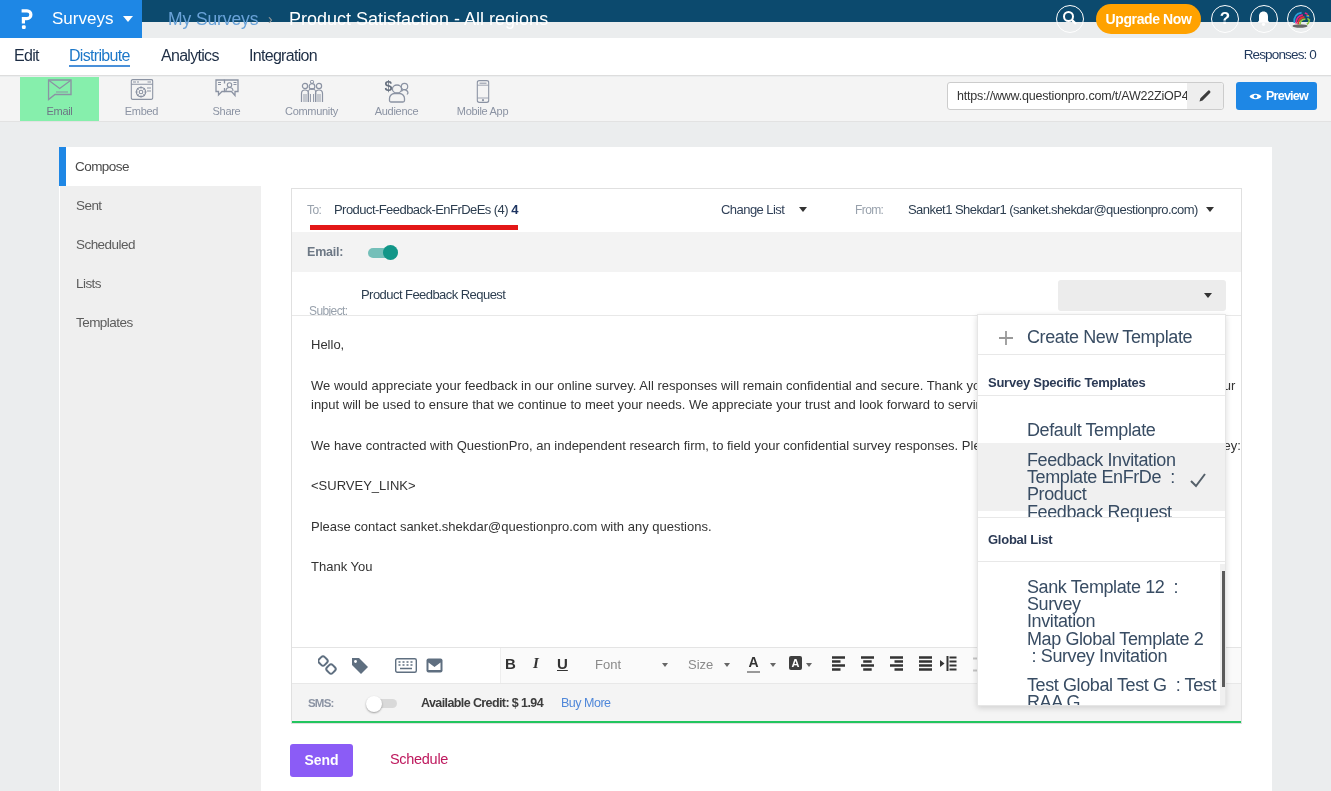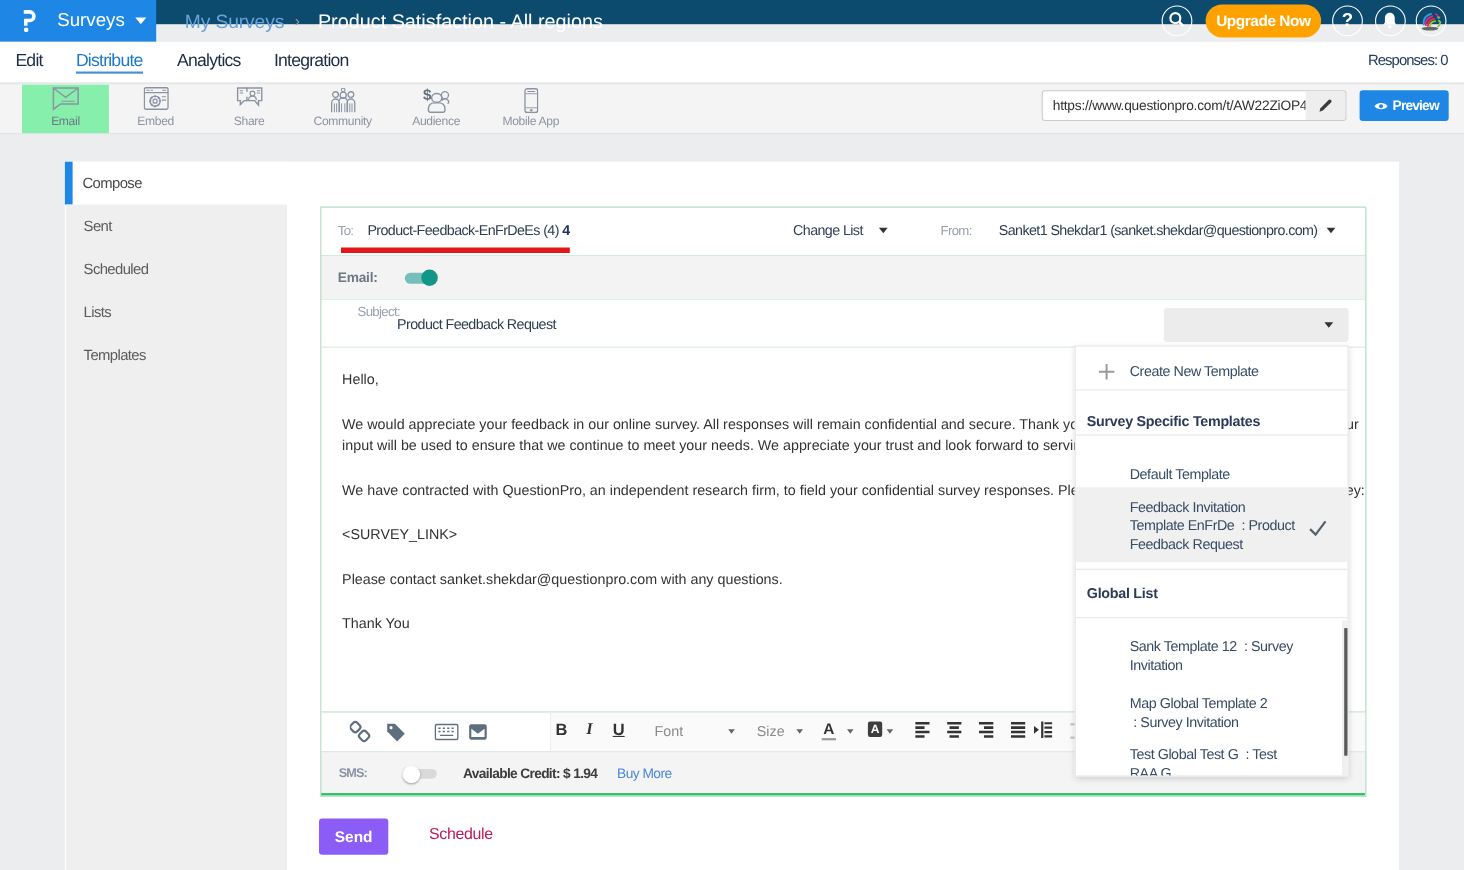--- a/index.html
+++ b/index.html
@@ -58,21 +58,21 @@
 
 
 .tgl-on { position:absolute; width:26px; height:9.5px; background:#74bfb9; border-radius:5px; }
 .tgl-on .knob { position:absolute; right:-4px; top:-3px; width:15.4px; height:15.4px; border-radius:50%; background:#119688; }
 .tgl-off { position:absolute; width:26px; height:9px; background:#d9d9d9; border-radius:5px; }
 .tgl-off .knob { position:absolute; left:-5px; top:-3.5px; width:16px; height:16px; border-radius:50%; background:#fff; box-shadow:0 1px 2px rgba(0,0,0,.35); }
 
 
 .ddpanel { position:absolute; left:977px; top:314px; width:249px; height:392px; background:#fff; border:1px solid #e6e6e6; box-shadow:0 2px 6px rgba(0,0,0,.15); overflow:hidden; }
 .ddpanel .hdr { font-weight:bold; color:#2b3a55; font-size:13px; letter-spacing:-0.25px; position:absolute; left:10px; }
-.ddpanel .item { position:absolute; left:49px; font-size:13px; letter-spacing:-0.4px; color:#384c63; line-height:17.2px; }
+.ddpanel .item { position:absolute; left:49px; font-size:18px; letter-spacing:-0.4px; color:#384c63; line-height:17.2px; }
 .ddpanel .div { position:absolute; left:0; width:249px; height:1px; background:#e8e8e8; }
 .hl { position:absolute; left:0; top:128px; width:247px; height:68px; background:#f0f0f0; }
 .sbtrack { position:absolute; left:242px; top:249px; width:7px; height:143px; background:#f0f0f0; }
 .sbthumb { position:absolute; left:244px; top:256px; width:5px; height:116px; background:#5a5a5a; }
 
 
 .fbtn { position:absolute; top:0; height:35px; }
 </style>
 </head>
 <body>
@@ -232,21 +232,21 @@
     </div>
 
     <div class="row-email">
       <span class="abs" style="left:15px; top:13px; font-size:12.5px; letter-spacing:-0.2px; color:#6d7885; font-weight:bold;">Email:</span>
       <div class="tgl-on" style="left:76px; top:16px;">
           <div class="knob"></div>
         </div>
     </div>
 
     <div class="row-subject">
-      <span class="abs lab" style="left:17px; top:4px;margin-left:16px;">Subject:</span>
+      <span class="abs lab" style="left:17px; top:32px;">Subject:</span>
       <span class="abs val" style="left:69px; top:15px;">Product Feedback Request</span>
       <div class="btn-ct">
         <span style="position:absolute;left:15px;top:8px;margin-top:28px;">Change Template</span>
         <span class="caret-d" style="position:absolute;right:14px;top:13px;"></span>
       </div>
     </div>
 
     <div class="bodyarea">
       <div style="position:absolute; left:19px; top:19px;">
         <p>Hello,</p>

